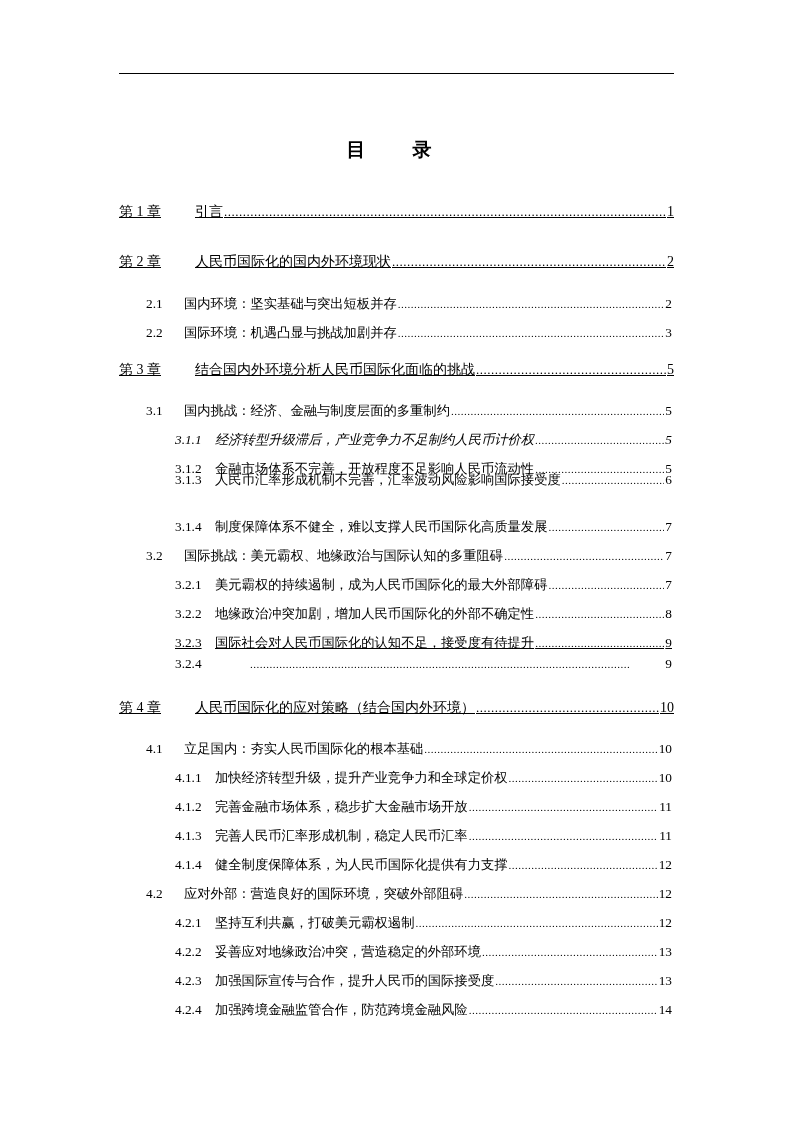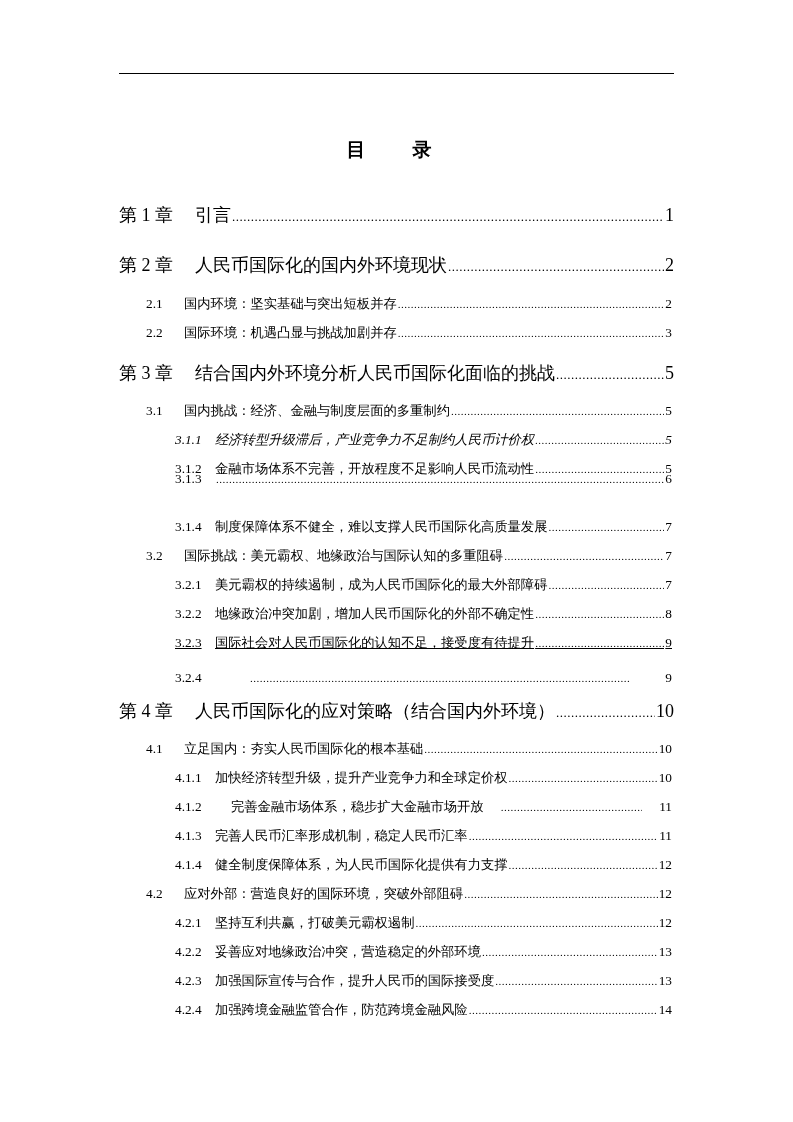--- a/index.html
+++ b/index.html
@@ -10,21 +10,21 @@
   .toc-title { position: absolute; left: 0; width: 792px; top: 137px; text-align: center;
                font-family: "DejaVu Sans", "Liberation Sans", sans-serif; font-weight: bold;
                font-size: 19px; letter-spacing: 14px; }
   .toc { position: absolute; left: 0; top: 0; width: 793px; }
   .entry { position: absolute; display: flex; align-items: baseline; white-space: nowrap; }
   .entry .num { flex: none; }
   .entry .text { flex: none; }
   .entry .leader { flex: 1 1 auto; overflow: hidden; margin: 0 1px; }
   .entry .leader::after { content: "........................................................................................................................................................................................................................"; letter-spacing: 0.5px; }
   .entry .page { flex: none; }
-  .lvl1 { left: 119px; width: 555px; font-size: 18px; }
+  .lvl1 { left: 119px; width: 555px; font-size: 14px; text-decoration: underline; }
   .lvl1 .num { width: 76px; }
   .lvl2 { left: 146px; width: 526px; font-size: 13.3px; }
   .lvl2 .num { width: 38px; }
   .lvl3 { left: 175px; width: 497px; font-size: 13.3px; }
   .lvl3 .num { width: 40px; }
   .lvl1 .leader::after { font-size: 13px; }
   .lvl2 .leader::after, .lvl3 .leader::after { font-size: 11px; }
 </style>
 </head>
 <body>
@@ -75,20 +75,21 @@
       <span class="page">5</span>
     </div>
     <div class="entry lvl3" style="top: 460px;">
       <span class="num">3.1.2</span>
       <span class="text">金融市场体系不完善，开放程度不足影响人民币流动性</span>
       <span class="leader"></span>
       <span class="page">5</span>
     </div>
     <div class="entry lvl3" style="top: 471px;">
       <span class="num">3.1.3</span>
+      <span class="text">人民币汇率形成机制不完善，汇率波动风险影响国际接受度</span>
       <span class="leader"></span>
       <span class="page">6</span>
     </div>
     <div class="entry lvl3" style="top: 518px;">
       <span class="num">3.1.4</span>
       <span class="text">制度保障体系不健全，难以支撑人民币国际化高质量发展</span>
       <span class="leader"></span>
       <span class="page">7</span>
     </div>
     <div class="entry lvl2" style="top: 547px;">
@@ -108,21 +109,21 @@
       <span class="text">地缘政治冲突加剧，增加人民币国际化的外部不确定性</span>
       <span class="leader"></span>
       <span class="page">8</span>
     </div>
     <div class="entry lvl3" style="top: 634px; text-decoration: underline;">
       <span class="num">3.2.3</span>
       <span class="text">国际社会对人民币国际化的认知不足，接受度有待提升</span>
       <span class="leader"></span>
       <span class="page">9</span>
     </div>
-    <div class="entry lvl3" style="top: 670px; gap: 34px;">
+    <div class="entry lvl3" style="top: 656px; gap: 34px;">
       <span class="num">3.2.4</span>
       <span class="leader"></span>
       <span class="page">9</span>
     </div>
     <div class="entry lvl1" style="top: 699px;">
       <span class="num">第 4 章</span>
       <span class="text">人民币国际化的应对策略（结合国内外环境）</span>
       <span class="leader"></span>
       <span class="page">10</span>
     </div>
@@ -131,21 +132,21 @@
       <span class="text">立足国内：夯实人民币国际化的根本基础</span>
       <span class="leader"></span>
       <span class="page">10</span>
     </div>
     <div class="entry lvl3" style="top: 769px;">
       <span class="num">4.1.1</span>
       <span class="text">加快经济转型升级，提升产业竞争力和全球定价权</span>
       <span class="leader"></span>
       <span class="page">10</span>
     </div>
-    <div class="entry lvl3" style="top: 798px; gap: 16px;">
+    <div class="entry lvl3" style="top: 798px;">
       <span class="num">4.1.2</span>
       <span class="text">完善金融市场体系，稳步扩大金融市场开放</span>
       <span class="leader"></span>
       <span class="page">11</span>
     </div>
     <div class="entry lvl3" style="top: 827px;">
       <span class="num">4.1.3</span>
       <span class="text">完善人民币汇率形成机制，稳定人民币汇率</span>
       <span class="leader"></span>
       <span class="page">11</span>

